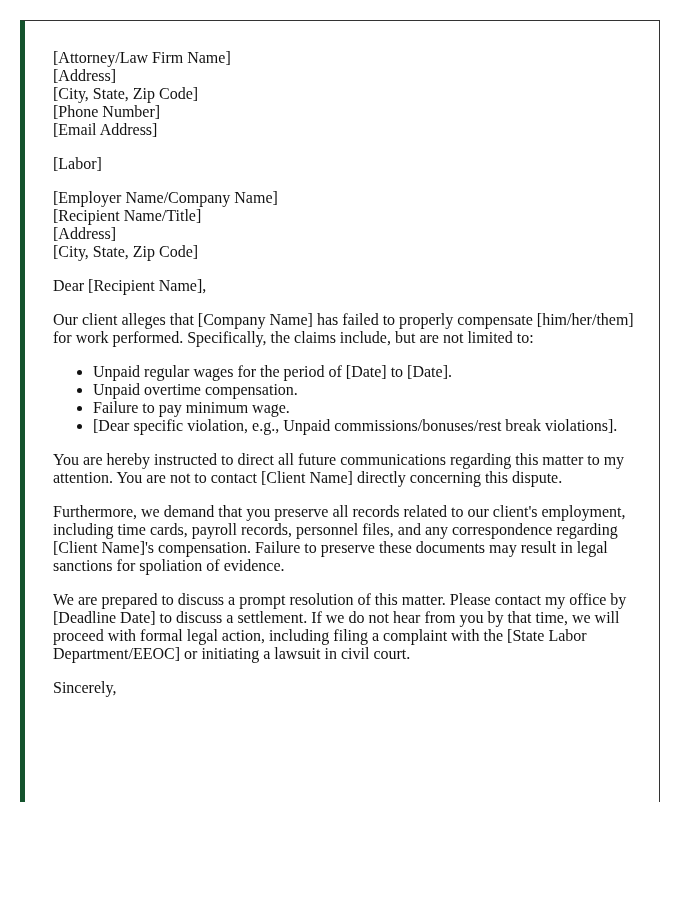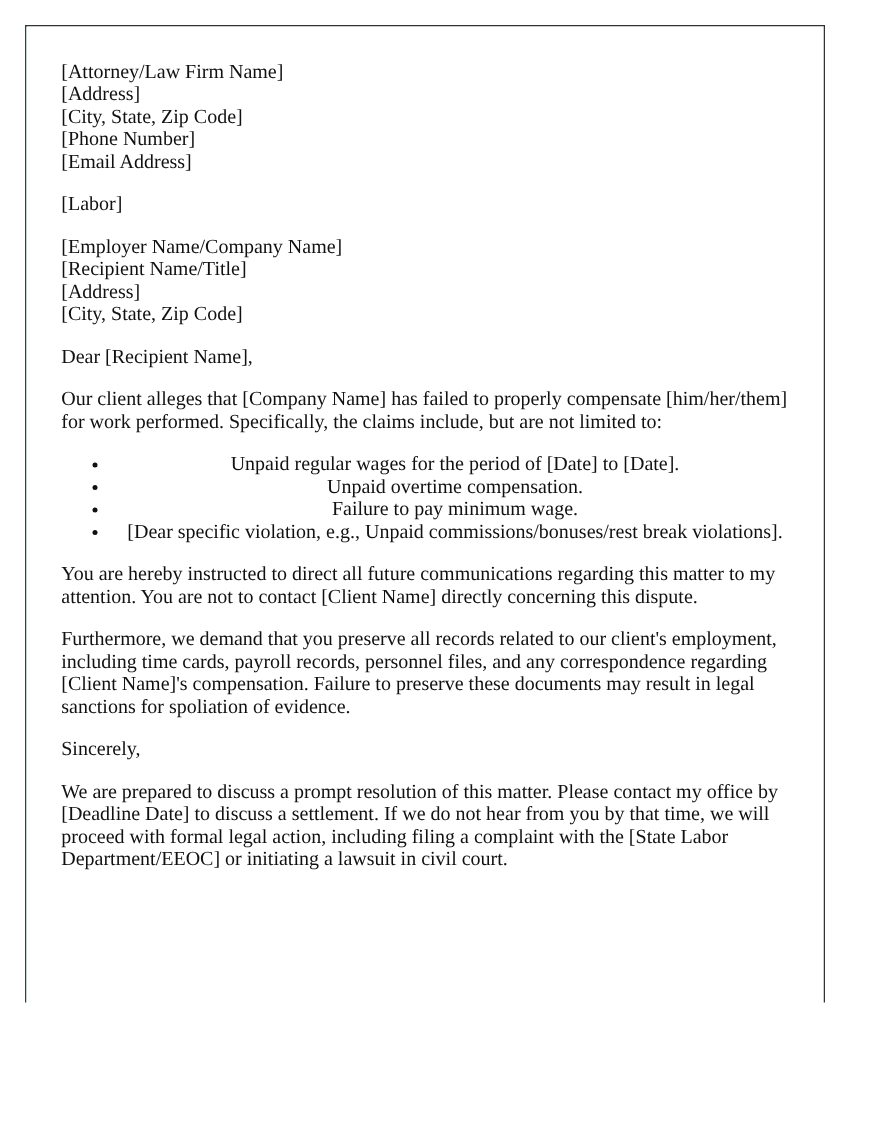--- a/index.html
+++ b/index.html
@@ -16,21 +16,21 @@
       font-size: 16px;
       line-height: 18px;
       color: #111111;
     }
     .page-frame {
       position: absolute;
       left: 20px;
       top: 20px;
       width: 640px;
       height: 782px;
-      border-left: 1px solid #14532d;
+      border-left: 5px solid #14532d;
       border-right: 1px solid #333333;
       border-top: 1px solid #333333;
       overflow: hidden;
       box-sizing: border-box;
     }
     .letter {
       position: absolute;
       left: 28px;
       top: 28px;
       width: 590px;
@@ -44,21 +44,20 @@
     p {
       margin: 0 0 16px 0;
     }
     .subject {
       font-weight: bold;
     }
     ul.claims {
       margin: 0 0 16px 0;
       padding-left: 40px;
       list-style: disc;
-      text-align: center;
     }
     ul.claims li {
       margin: 0;
     }
   </style>
 </head>
 <body>
 
 <div class="page-frame">
   <div class="letter">
@@ -90,18 +89,18 @@
       <li>Unpaid regular wages for the period of [Date] to [Date].</li>
       <li>Unpaid overtime compensation.</li>
       <li>Failure to pay minimum wage.</li>
       <li>[Dear specific violation, e.g., Unpaid commissions/bonuses/rest break violations].</li>
     </ul>
 
     <p>You are hereby instructed to direct all future communications regarding this matter to my attention. You are not to contact [Client Name] directly concerning this dispute.</p>
 
     <p>Furthermore, we demand that you preserve all records related to our client's employment, including time cards, payroll records, personnel files, and any correspondence regarding [Client Name]'s compensation. Failure to preserve these documents may result in legal sanctions for spoliation of evidence.</p>
 
+    <p>We are prepared to discuss a prompt resolution of this matter. Please contact my office by [Deadline Date] to discuss a settlement. If we do not hear from you by that time, we will proceed with formal legal action, including filing a complaint with the [State Labor Department/EEOC] or initiating a lawsuit in civil court.</p>
+
     <p>Sincerely,</p>
-
-    <p>We are prepared to discuss a prompt resolution of this matter. Please contact my office by [Deadline Date] to discuss a settlement. If we do not hear from you by that time, we will proceed with formal legal action, including filing a complaint with the [State Labor Department/EEOC] or initiating a lawsuit in civil court.</p>
 
   </div>
 </div>
 
 </body></html>

